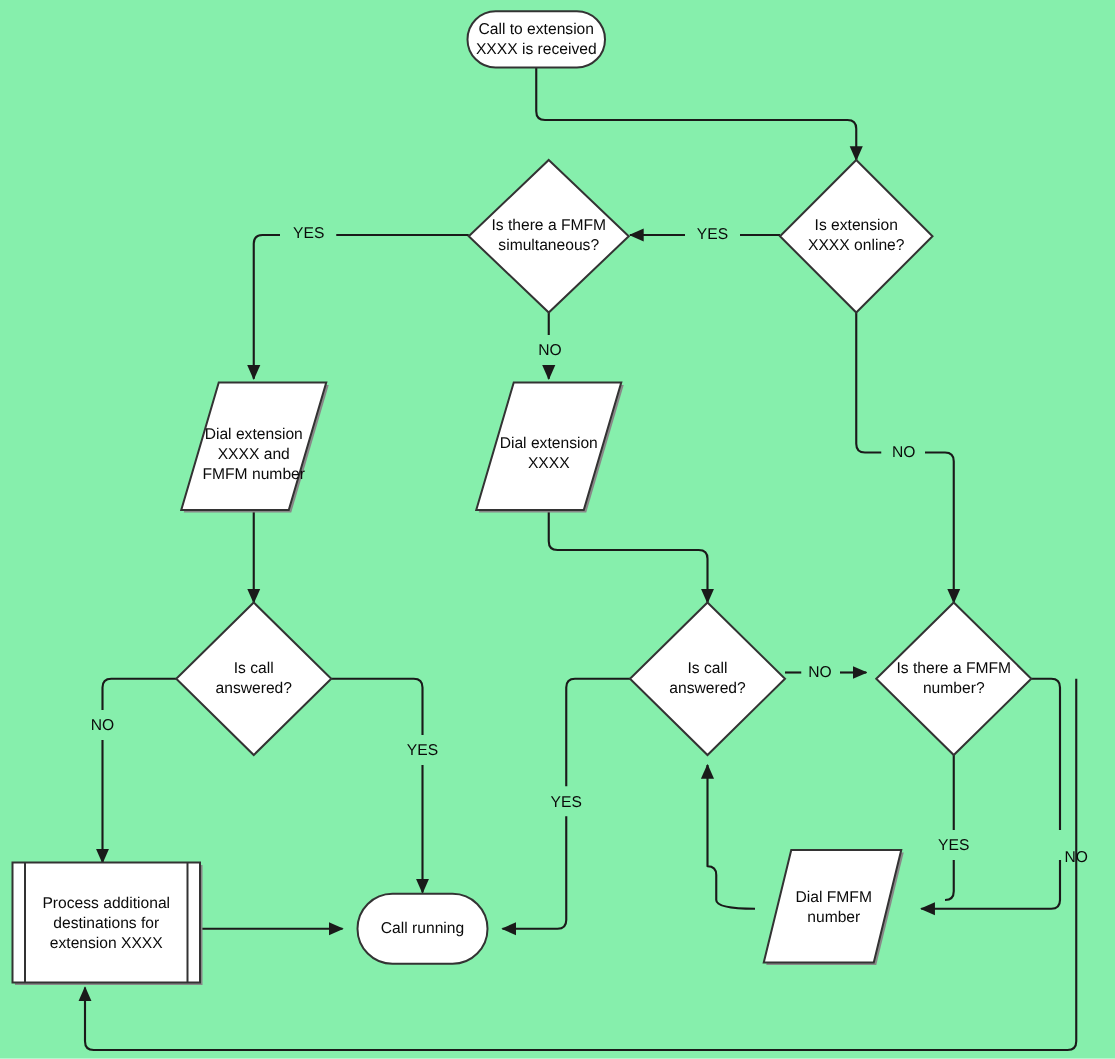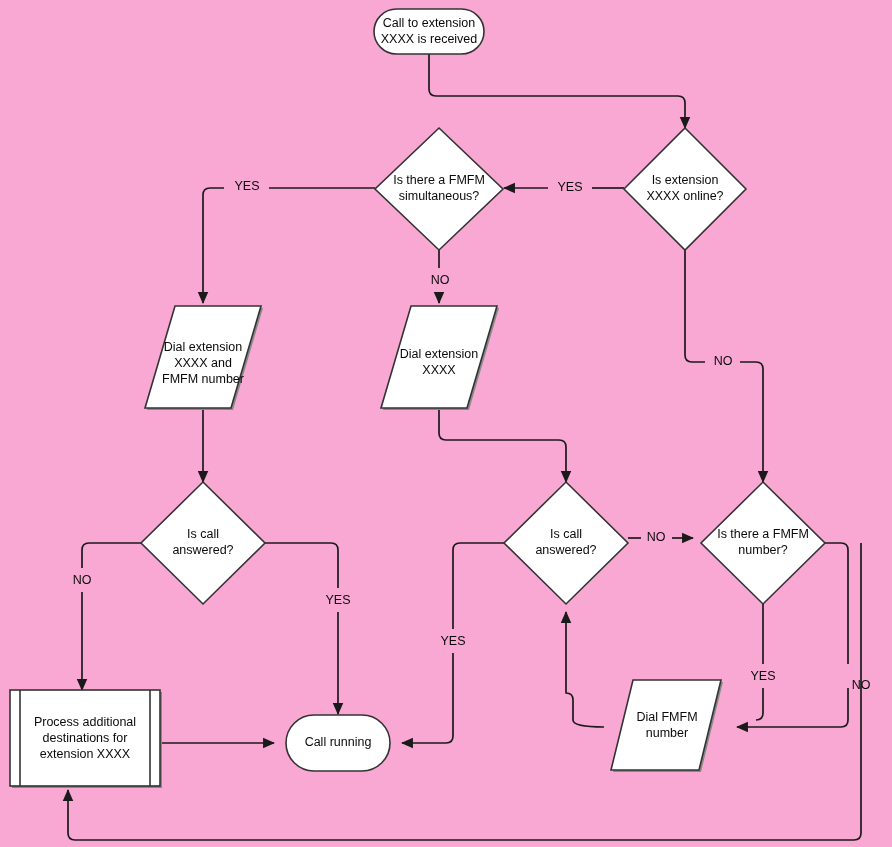--- a/index.html
+++ b/index.html
@@ -7,21 +7,21 @@
     padding: 0;
     background: #ffffff;
   }
   body {
     font-family: "Liberation Sans", sans-serif;
   }
   #canvas-wrap {
     position: relative;
     width: 892px;
     height: 847px;
-    background: #f9a8d4;
+    background: #86efac;
     overflow: hidden;
   }
   svg#flow {
     display: block;
     width: 892px;
     height: 847px;
   }
   .shape {
     fill: #ffffff;
     stroke: #333333;

